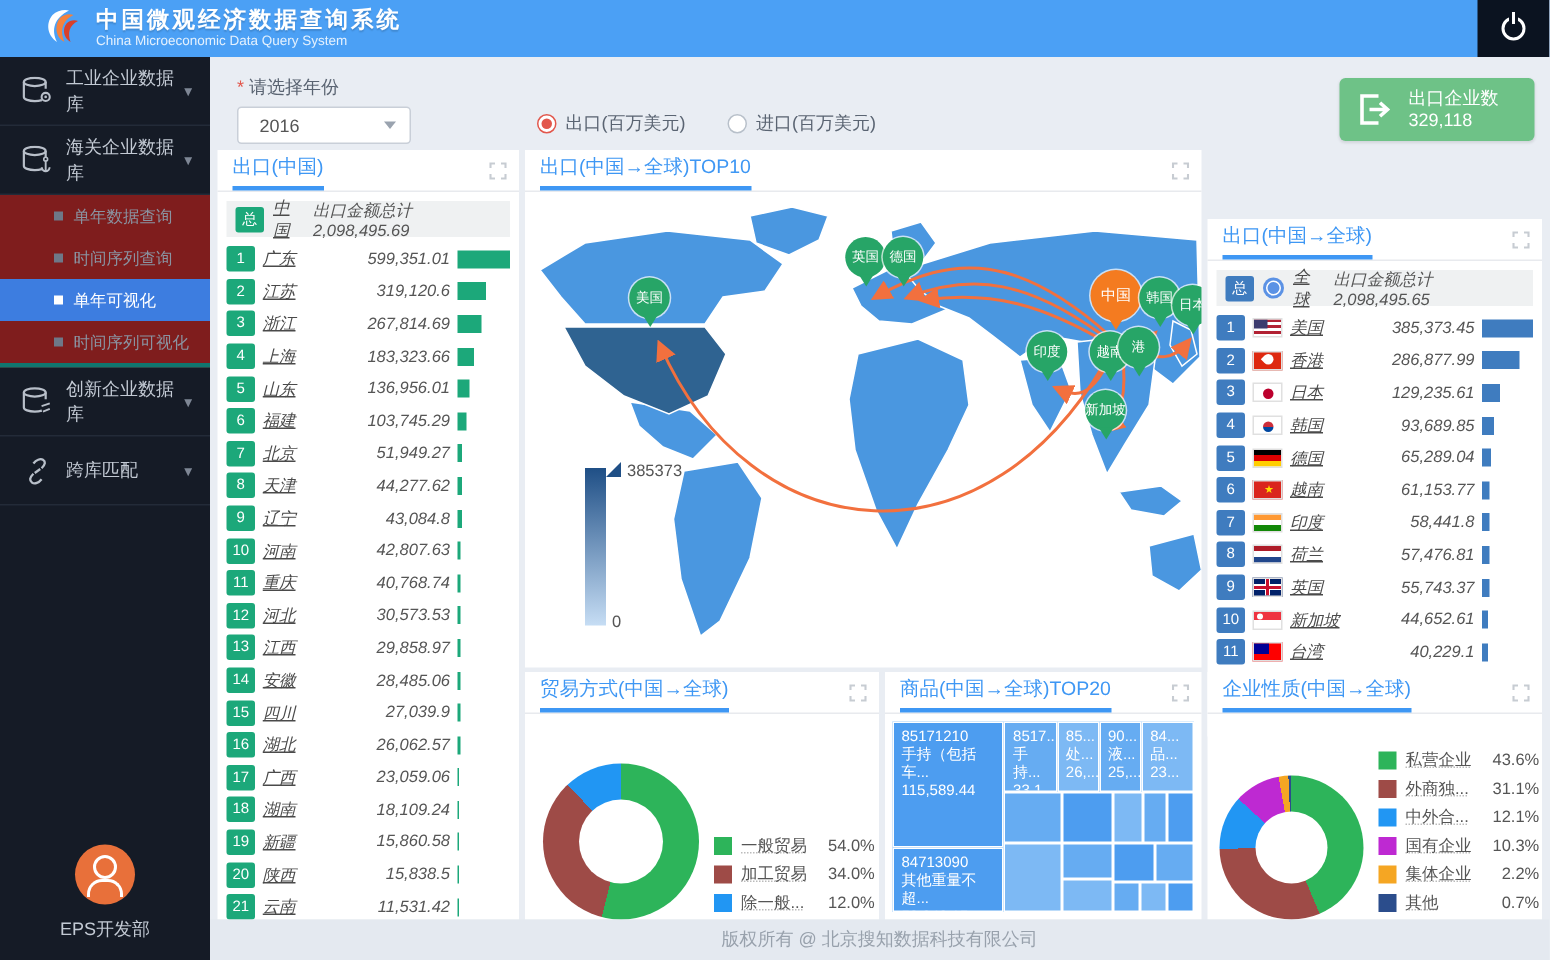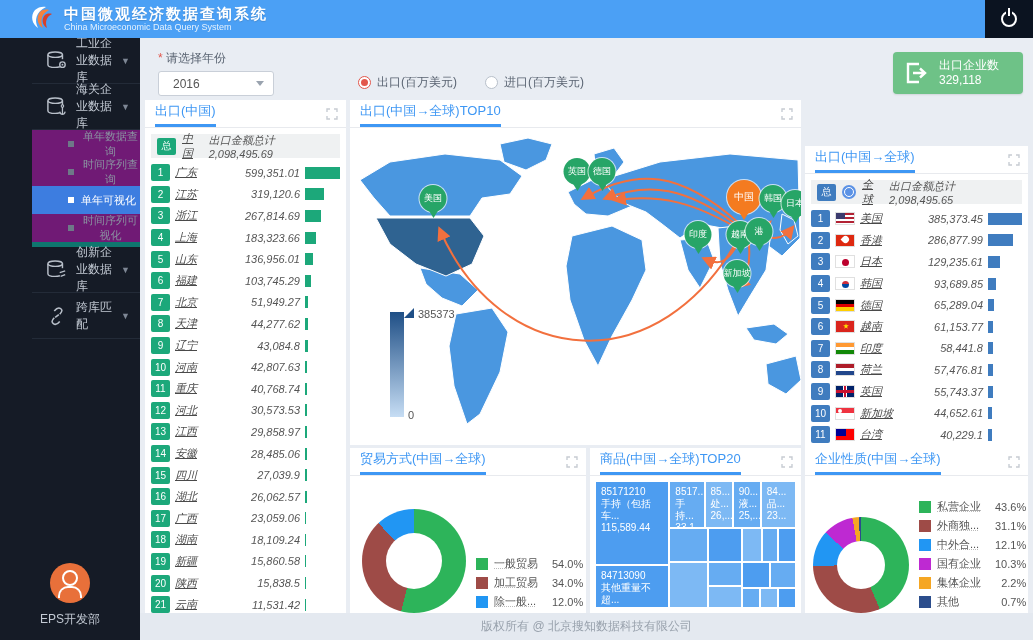--- a/index.html
+++ b/index.html
@@ -12,26 +12,26 @@
   .logo-wrap { position:absolute; left:26px; top:4px; display:flex; align-items:center; gap:8px; }
   .logo { width:30px; height:30px; }
   .title-block { color:#fff; }
   .app-title { font-size:15px; font-weight:bold; letter-spacing:2px; line-height:16px; text-shadow:0 1px 1px rgba(0,0,0,.15); }
   .app-subtitle { font-size:9px; color:rgba(255,255,255,.85); line-height:11px; }
   .power-block { position:absolute; right:0; top:0; width:48px; height:38px; background:#0B1320; display:flex; align-items:center; justify-content:center; cursor:pointer; }
   .power-icon { width:16px; height:16px; border:2px solid #fff; border-radius:50%; position:relative; }
   .power-icon::after { content:""; position:absolute; left:50%; top:-5px; width:2px; height:8px; background:#fff; transform:translateX(-50%); box-shadow:0 0 0 2px #0B1320; }
 
   
-  .sidebar { position:absolute; top:38px; left:0; width:140px; height:602px; background:#151B26; z-index:4;padding-left:32px; }
+  .sidebar { position:absolute; top:38px; left:0; width:140px; height:602px; background:#151B26; z-index:4; }
   .side-item { height:46px; display:flex; align-items:center; padding:0 10px 0 14px; color:#C3CAD4; font-size:12px; border-bottom:1px solid #232B38; cursor:pointer; }
   .side-item .icon { width:22px; height:20px; margin-right:8px; flex:none; }
   .side-item .lbl { flex:1; }
   .caret { color:#7E8795; font-size:9px; }
-  .submenu { background:#701a75; border-bottom:5px solid #0f766e;text-align:center; }
+  .submenu { background:#7f1d1d; border-bottom:3px solid #0f766e;text-align:center; }
   .sub-item { height:28px; display:flex; align-items:center; padding-left:36px; font-size:11px; color:#8A93A1; cursor:pointer; }
   .sub-item::before { content:""; width:6px; height:6px; background:#6E7888; margin-right:7px; flex:none; }
   .sub-item.active { background:#3D7DE0; color:#fff; }
   .sub-item.active::before { background:#fff; }
   .user-block { position:absolute; left:0; bottom:12px; width:140px; text-align:center; }
   .avatar { width:40px; height:40px; border-radius:50%; background:#E8703A; margin:0 auto 8px; position:relative; }
   .avatar::before { content:""; position:absolute; left:50%; top:7px; transform:translateX(-50%); width:12px; height:12px; border-radius:50%; border:2px solid #fff; }
   .avatar::after { content:""; position:absolute; left:50%; bottom:5px; transform:translateX(-50%); width:20px; height:10px; border-radius:10px 10px 0 0; border:2px solid #fff; border-bottom:none; }
   .user-name { color:#C3CAD4; font-size:12px; }
 

